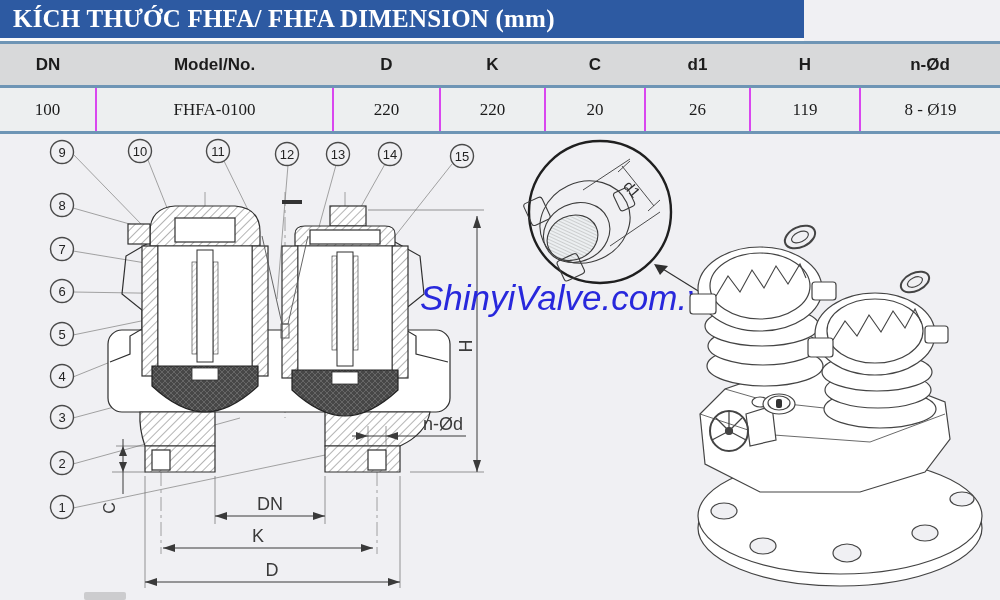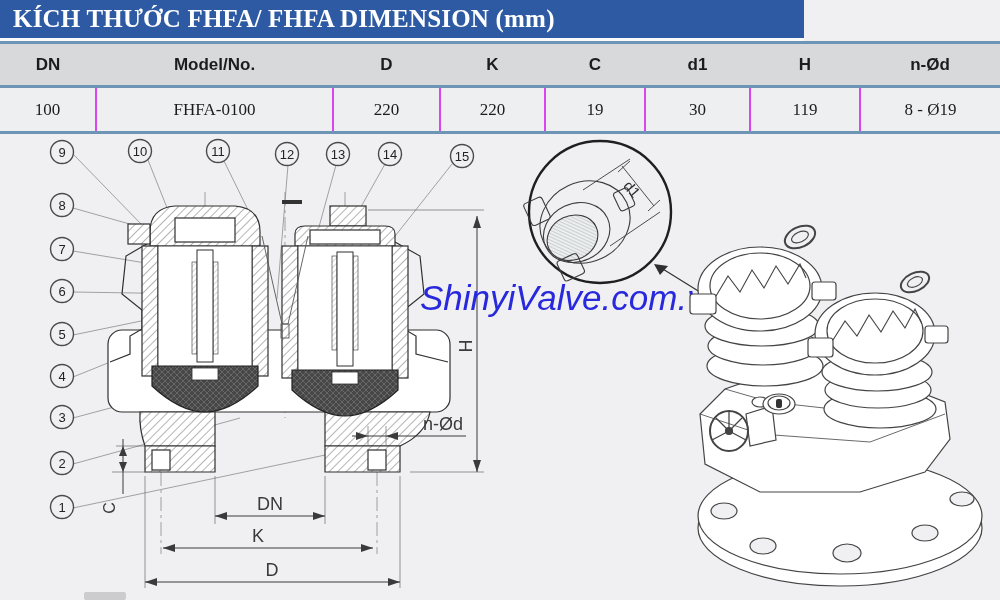--- a/index.html
+++ b/index.html
@@ -41,22 +41,22 @@
       <th class="c4">C</th>
       <th class="c5">d1</th>
       <th class="c6">H</th>
       <th class="c7">n-Ød</th>
     </tr>
     <tr class="dt">
       <td>100</td>
       <td>FHFA-0100</td>
       <td>220</td>
       <td>220</td>
-      <td>19</td>
-      <td>30</td>
+      <td>20</td>
+      <td>26</td>
       <td>119</td>
       <td>8 - Ø19</td>
     </tr>
   </tbody>
     </table>
 
   <svg width="1000" height="460" viewBox="0 140 1000 460">
     <defs>
       <pattern id="h1" patternUnits="userSpaceOnUse" width="6" height="6" patternTransform="rotate(45)">
         <rect width="6" height="6" fill="#ffffff"></rect>

